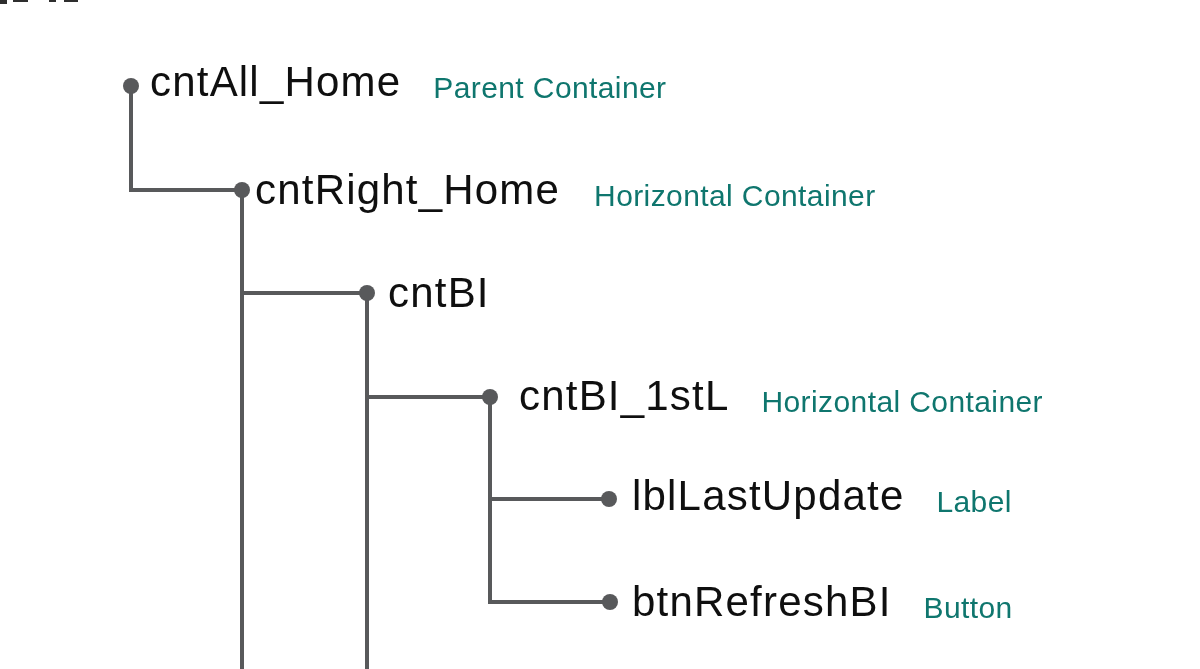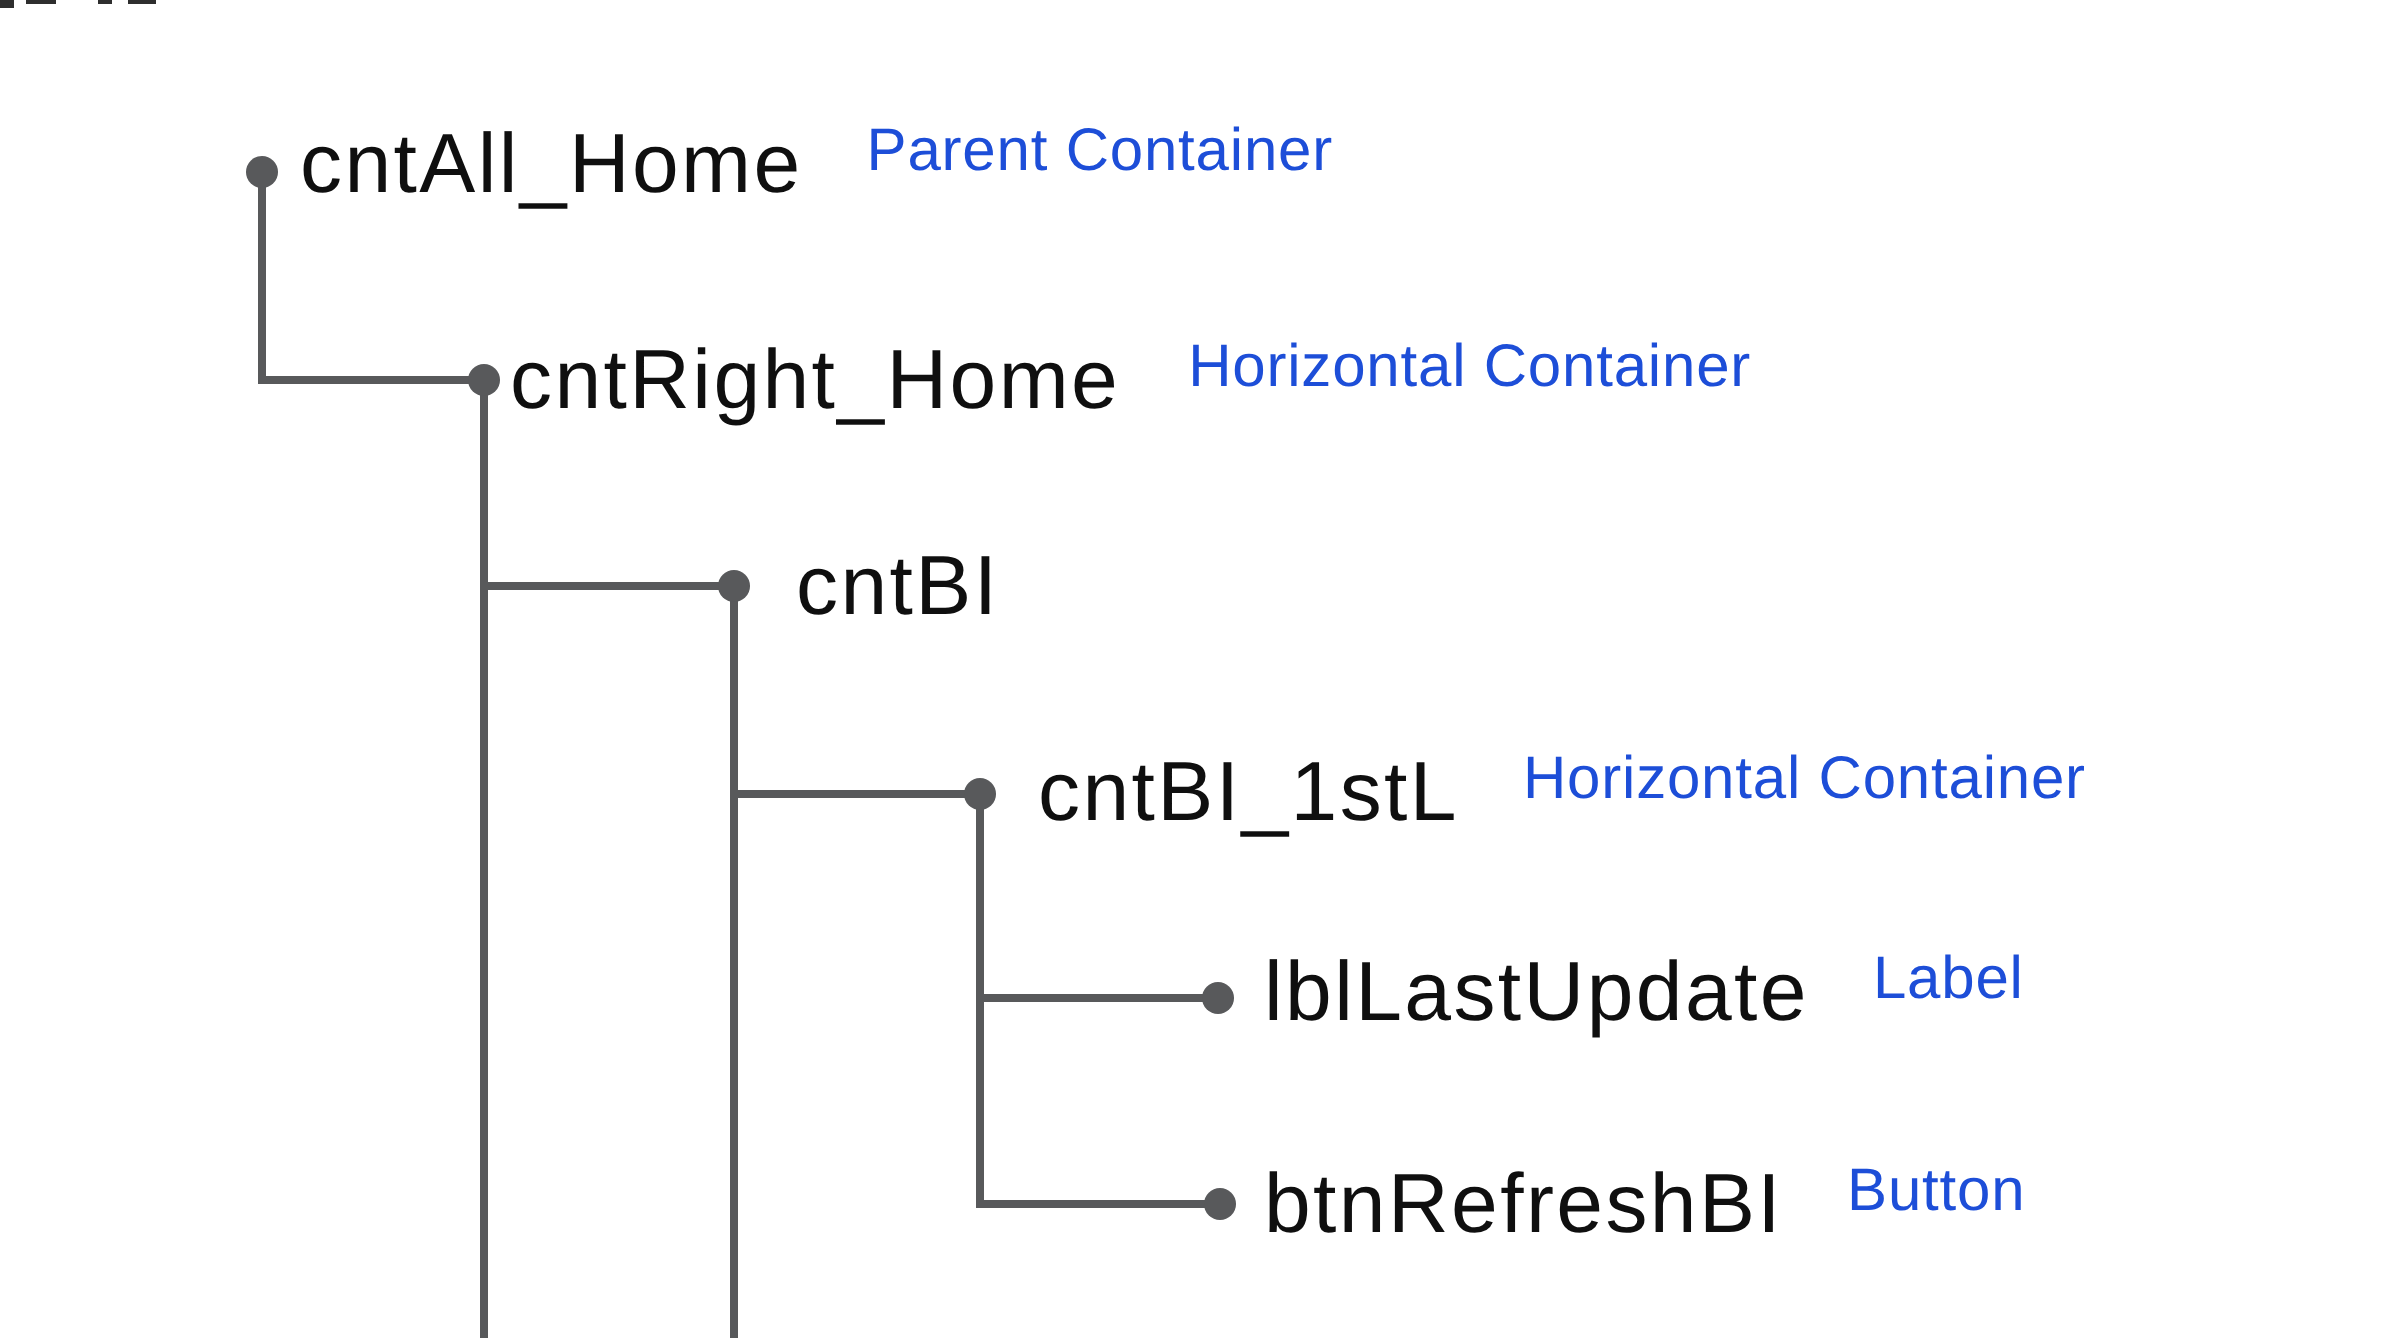--- a/index.html
+++ b/index.html
@@ -23,26 +23,26 @@
   #h5{left:488px;top:600px;width:124px;height:4px;}
   
   .dot{position:absolute;width:16px;height:16px;border-radius:50%;background:#58595b;}
   #d1{left:123px;top:78px;}
   #d2{left:234px;top:182px;}
   #d3{left:359px;top:285px;}
   #d4{left:482px;top:389px;}
   #d5{left:601px;top:491px;}
   #d6{left:602px;top:594px;}
   
-  .node{position:absolute;display:flex;align-items:flex-start;gap:32px;white-space:nowrap;}
+  .node{position:absolute;display:flex;align-items:flex-end;gap:32px;white-space:nowrap;}
   .nname{font-size:42px;line-height:1;letter-spacing:1.2px;color:#0f0f0f;}
-  .ntype{font-size:30px;line-height:1;letter-spacing:0.4px;color:#1d4ed8;}
+  .ntype{font-size:30px;line-height:1;letter-spacing:0.4px;color:#0f766e;}
   #n1{left:150px;top:61px;}
   #n2{left:255px;top:169px;gap:34px;}
-  #n3{left:398px;top:272px;}
+  #n3{left:388px;top:272px;}
   #n4{left:507px;top:375px;margin-left:12px;}
   #n5{left:632px;top:475px;}
   #n6{left:632px;top:581px;}
   
   .artifact{position:absolute;background:#2e2e2e;}
   #a1{left:0px;top:0px;width:7px;height:4px;}
   #a2{left:13px;top:0px;width:15px;height:2px;}
   #a3{left:49px;top:0px;width:7px;height:2px;}
   #a4{left:64px;top:0px;width:14px;height:2px;}
 </style>

